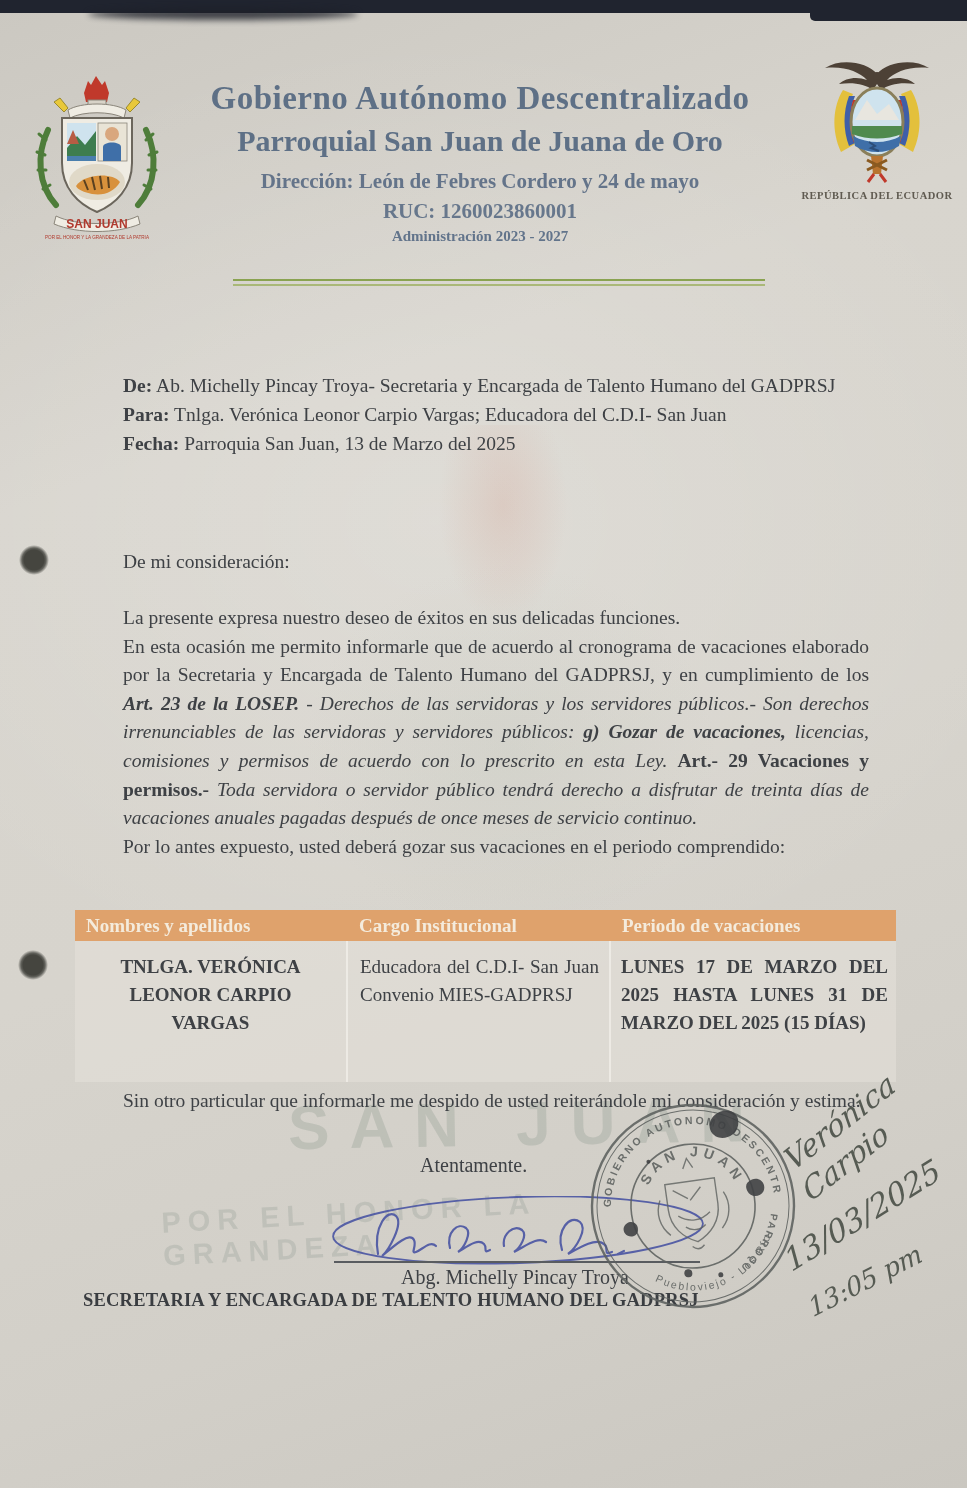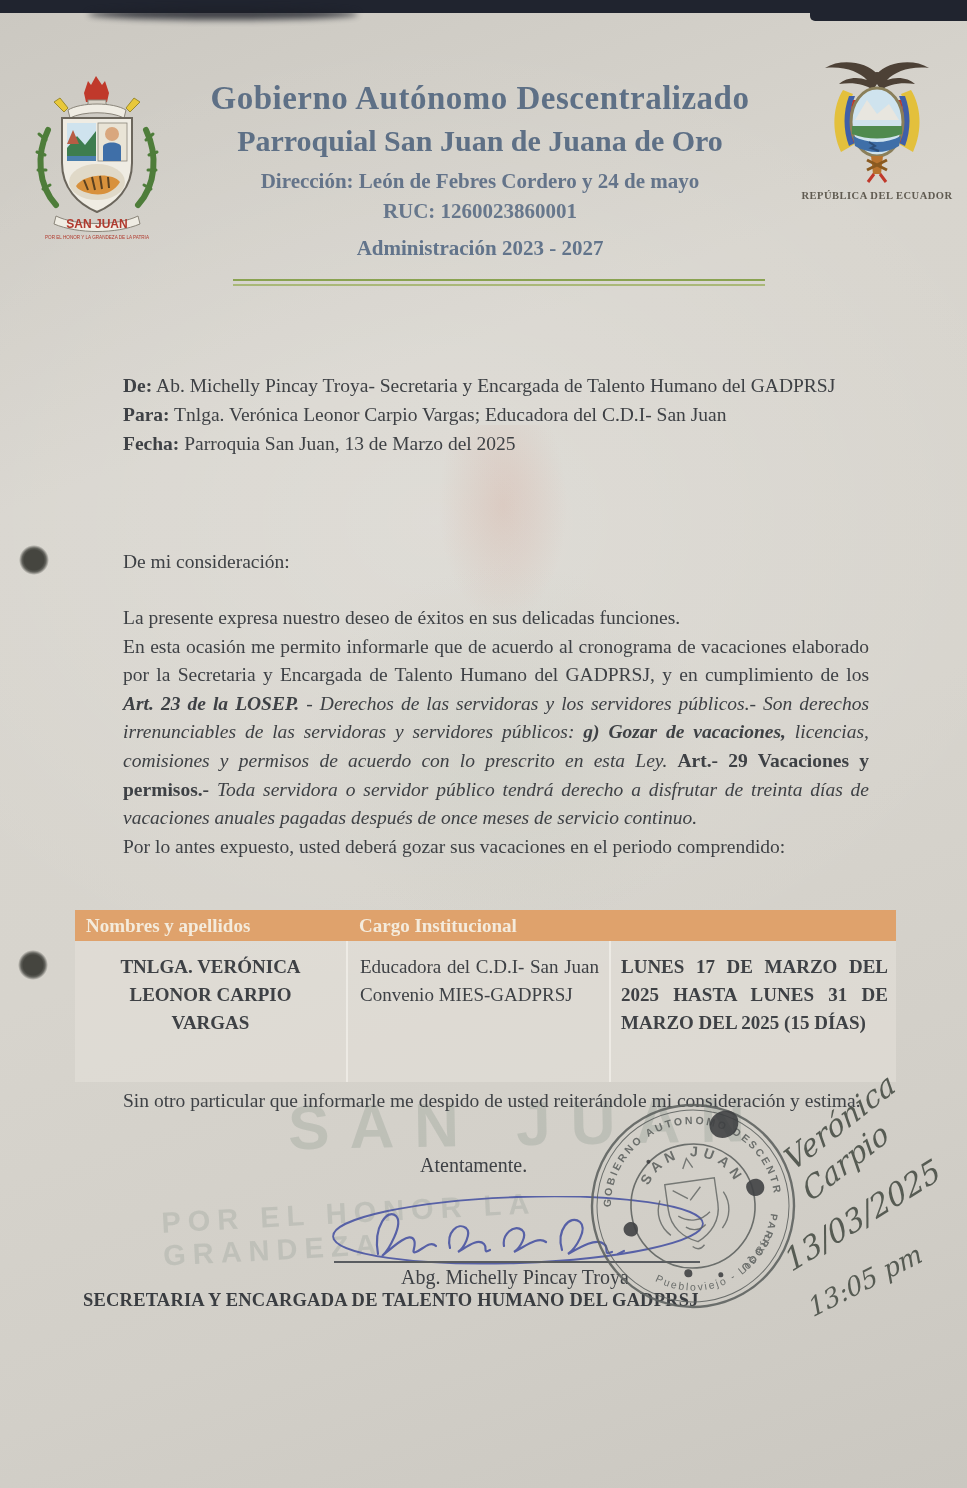--- a/index.html
+++ b/index.html
@@ -15,21 +15,21 @@
   .top-smudge{left:88px;top:8px;width:270px;height:12px;background:#1d2029;border-radius:50%;filter:blur(3px);opacity:.8;}
   
   .hole{width:30px;height:30px;border-radius:50%;
     background:radial-gradient(circle,#45453f 0 10px,#62625c 12px,rgba(98,98,92,0) 15px);filter:blur(.4px);}
   
   .hdr-text{left:168px;top:80px;width:624px;text-align:center;color:#5e7086;}
   .hdr-l1{font-size:33px;font-weight:bold;letter-spacing:.5px;}
   .hdr-l2{font-size:30px;font-weight:bold;margin-top:7px;}
   .hdr-l3{font-size:21px;font-weight:bold;margin-top:11px;color:#64748a;}
   .hdr-l4,.hdr-l5{font-size:21px;font-weight:bold;margin-top:5px;color:#67778c;}
-  .hdr-l6{font-size:21px;font-weight:bold;margin-top:12px;color:#62748b;}
+  .hdr-l6{font-size:15px;font-weight:bold;margin-top:4px;color:#62748b;}
   .green-line{left:233px;top:279px;width:532px;height:2px;background:#8aa351;}
   .green-line2{left:233px;top:284px;width:532px;height:2px;background:#9db062;opacity:.8;}
   .seal-caption-right{left:793px;top:190px;width:168px;text-align:center;font-size:10.5px;
     font-weight:bold;color:#5f5a50;letter-spacing:.5px;}
   
   .memo-title{left:0;top:307px;width:967px;text-align:center;font-size:20.5px;font-weight:bold;
     color:#3d4045;letter-spacing:.4px;}
   .meta{left:123px;top:371px;width:742px;font-size:19.5px;line-height:29px;color:#3e4145;text-align:justify;}
   .meta p{margin:0;}
   .meta b{font-weight:bold;}
@@ -174,20 +174,21 @@
   <div class="abs bodytxt">
     <div>La presente expresa nuestro deseo de éxitos en sus delicadas funciones.</div>
     <div class="just"><span>En esta ocasión me permito informarle que de acuerdo al cronograma de vacaciones elaborado por la Secretaria y Encargada de Talento Humano del GADPRSJ, y  en cumplimiento de los </span><span class="bi">Art. 23 de la LOSEP. </span><span class="it">- Derechos de las servidoras y los servidores públicos.- Son derechos irrenunciables de las servidoras y servidores públicos: </span><span class="bi">g) Gozar de vacaciones,</span><span class="it"> licencias, comisiones y permisos de acuerdo con lo prescrito en esta Ley. </span><span class="bo">Art.- 29 Vacaciones y permisos.-</span><span class="it"> Toda servidora o servidor público tendrá derecho a disfrutar de treinta días de vacaciones anuales pagadas después de once meses de servicio continuo.</span></div>
     <div class="just">Por lo antes expuesto, usted deberá gozar sus vacaciones en el periodo comprendido:</div>
   </div>
 
   <div class="abs vtable">
     <div class="vt-head">
       <div class="c c1">Nombres y apellidos</div>
       <div class="c c2">Cargo Institucional</div>
+      <div class="c c3">Periodo de vacaciones</div>
     </div>
     <div class="vt-body">
       <div class="c c1 cell-name">TNLGA. VERÓNICA LEONOR CARPIO VARGAS</div>
       <div class="c c2 cell-pos">Educadora del C.D.I- San Juan Convenio MIES-GADPRSJ</div>
       <div class="c c3 cell-period">LUNES 17 DE MARZO DEL 2025 HASTA LUNES 31 DE MARZO DEL 2025 (15 DÍAS)</div>
     </div>
   </div>
 
   <div class="abs closing">Sin otro particular que informarle me despido de usted reiterándole mi consideración y estima.</div>
   <div class="abs sincerely">Atentamente.</div>

